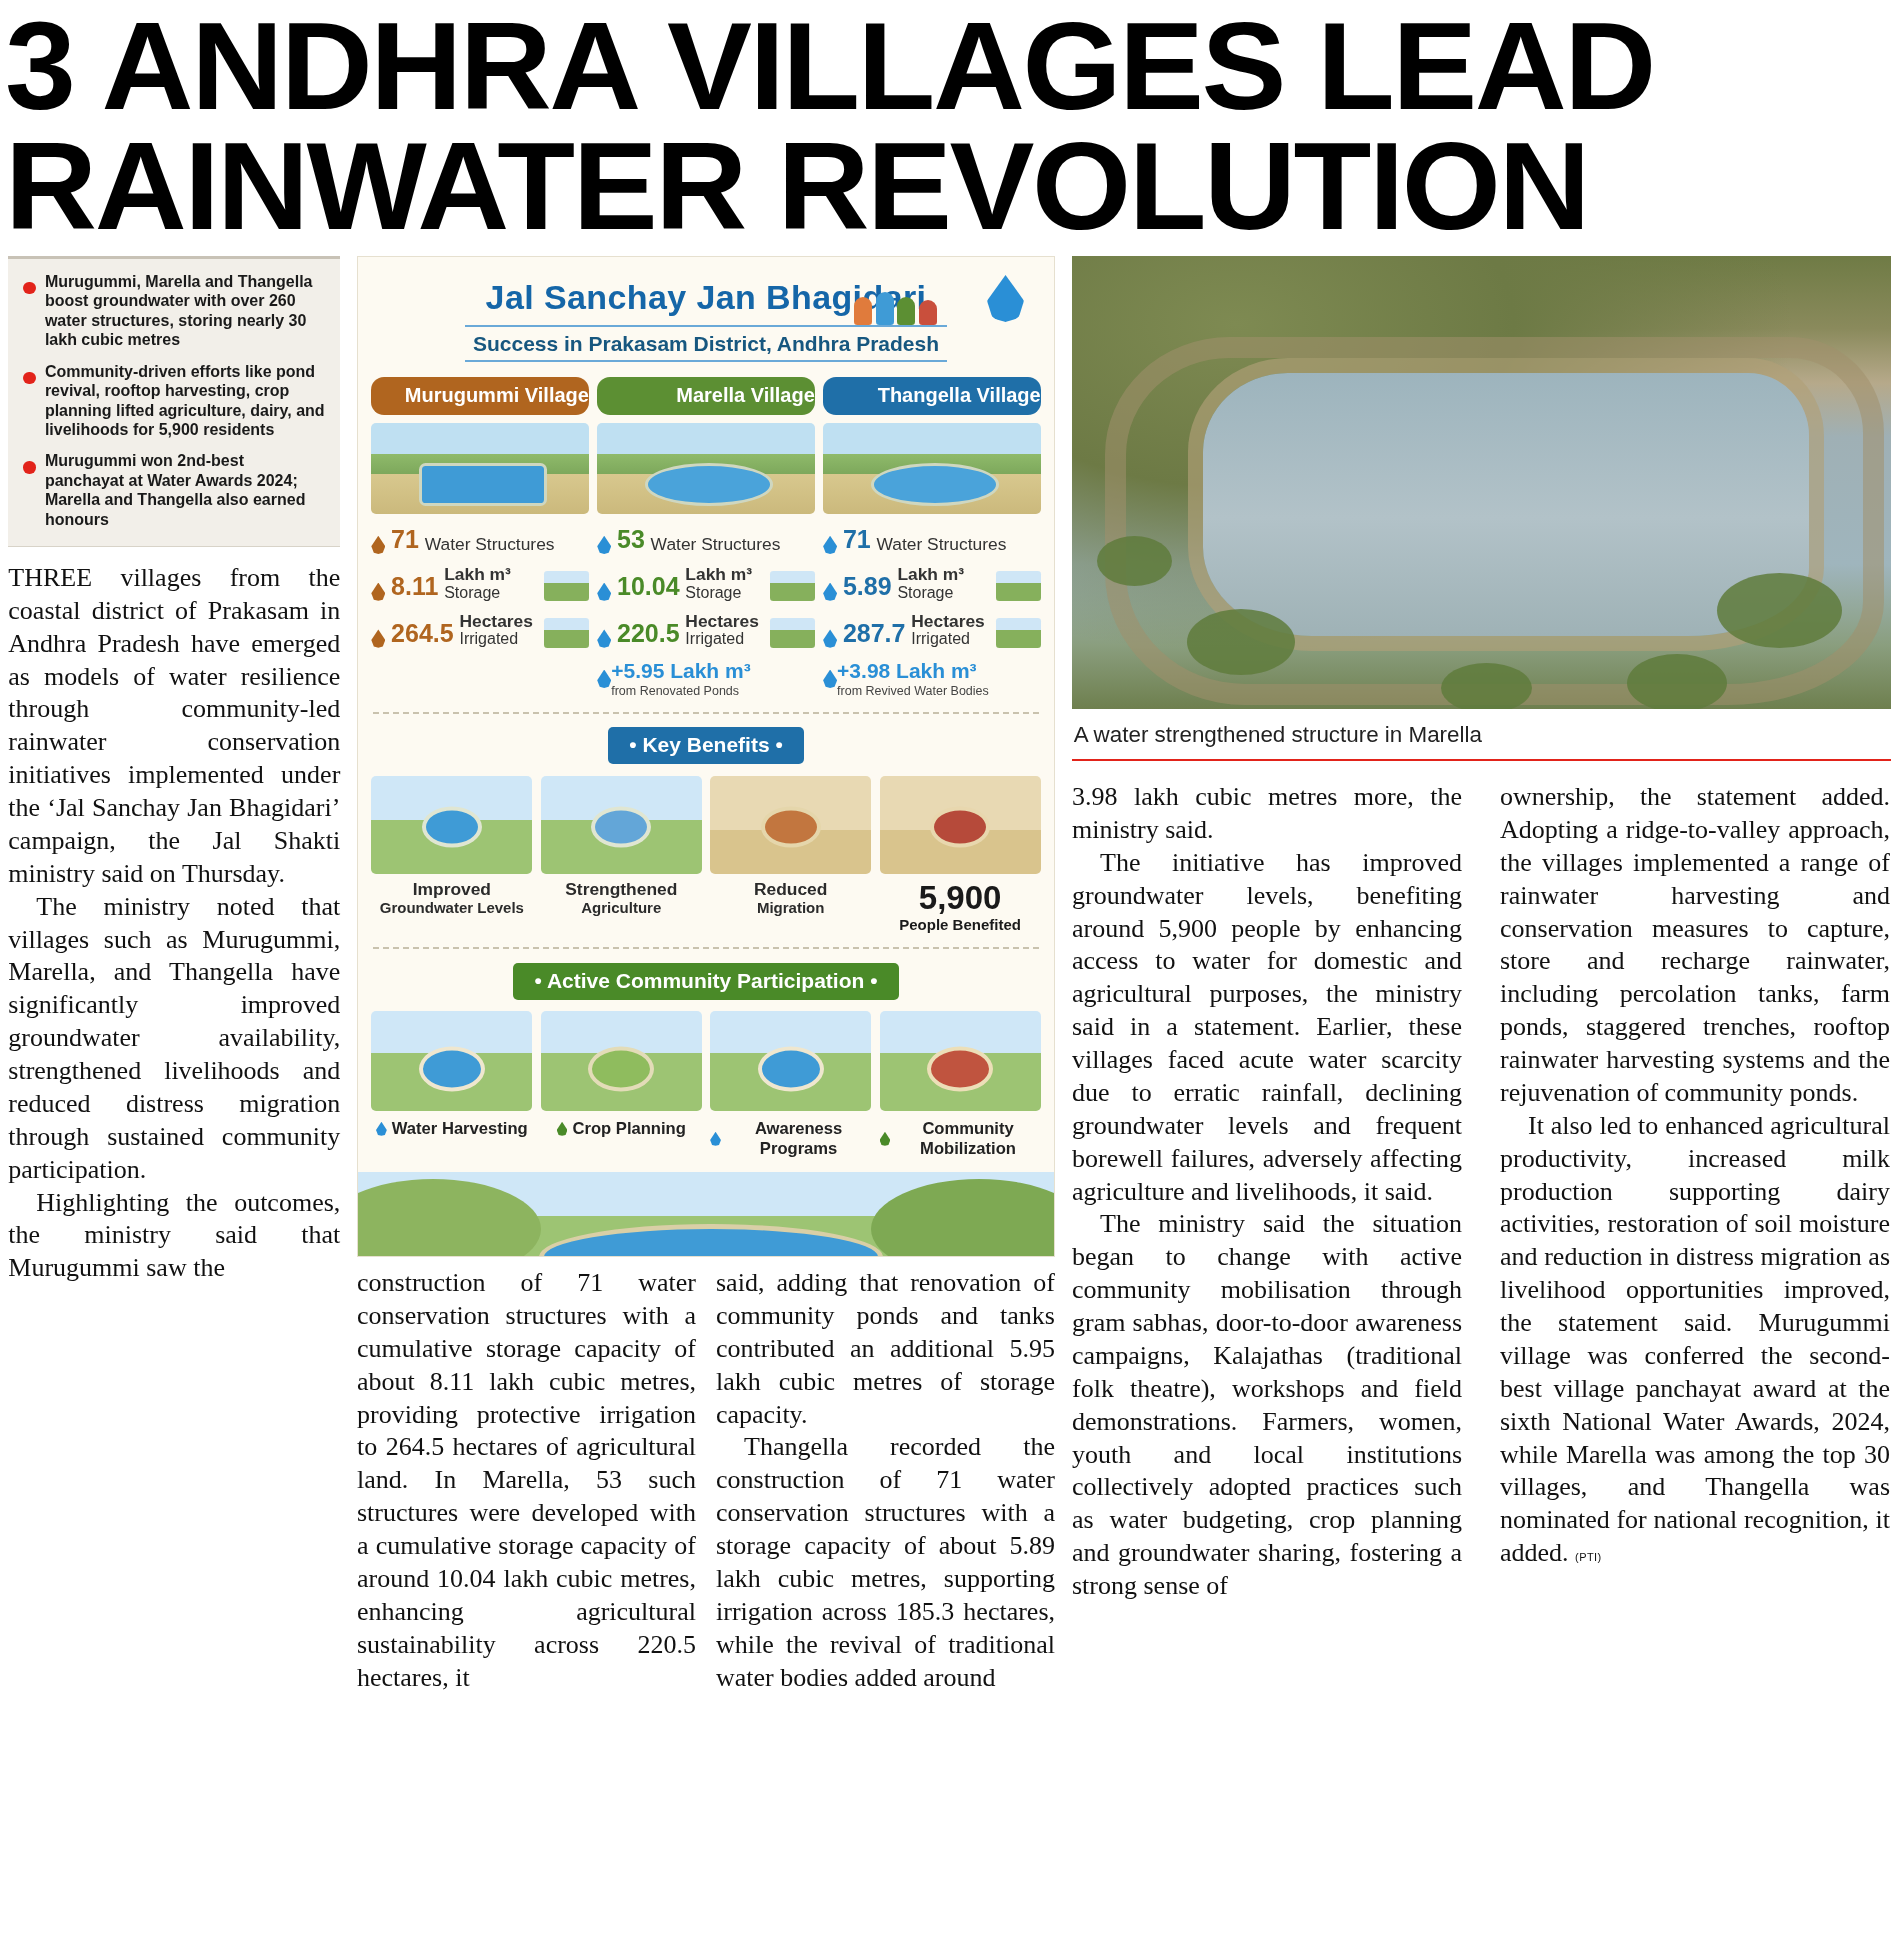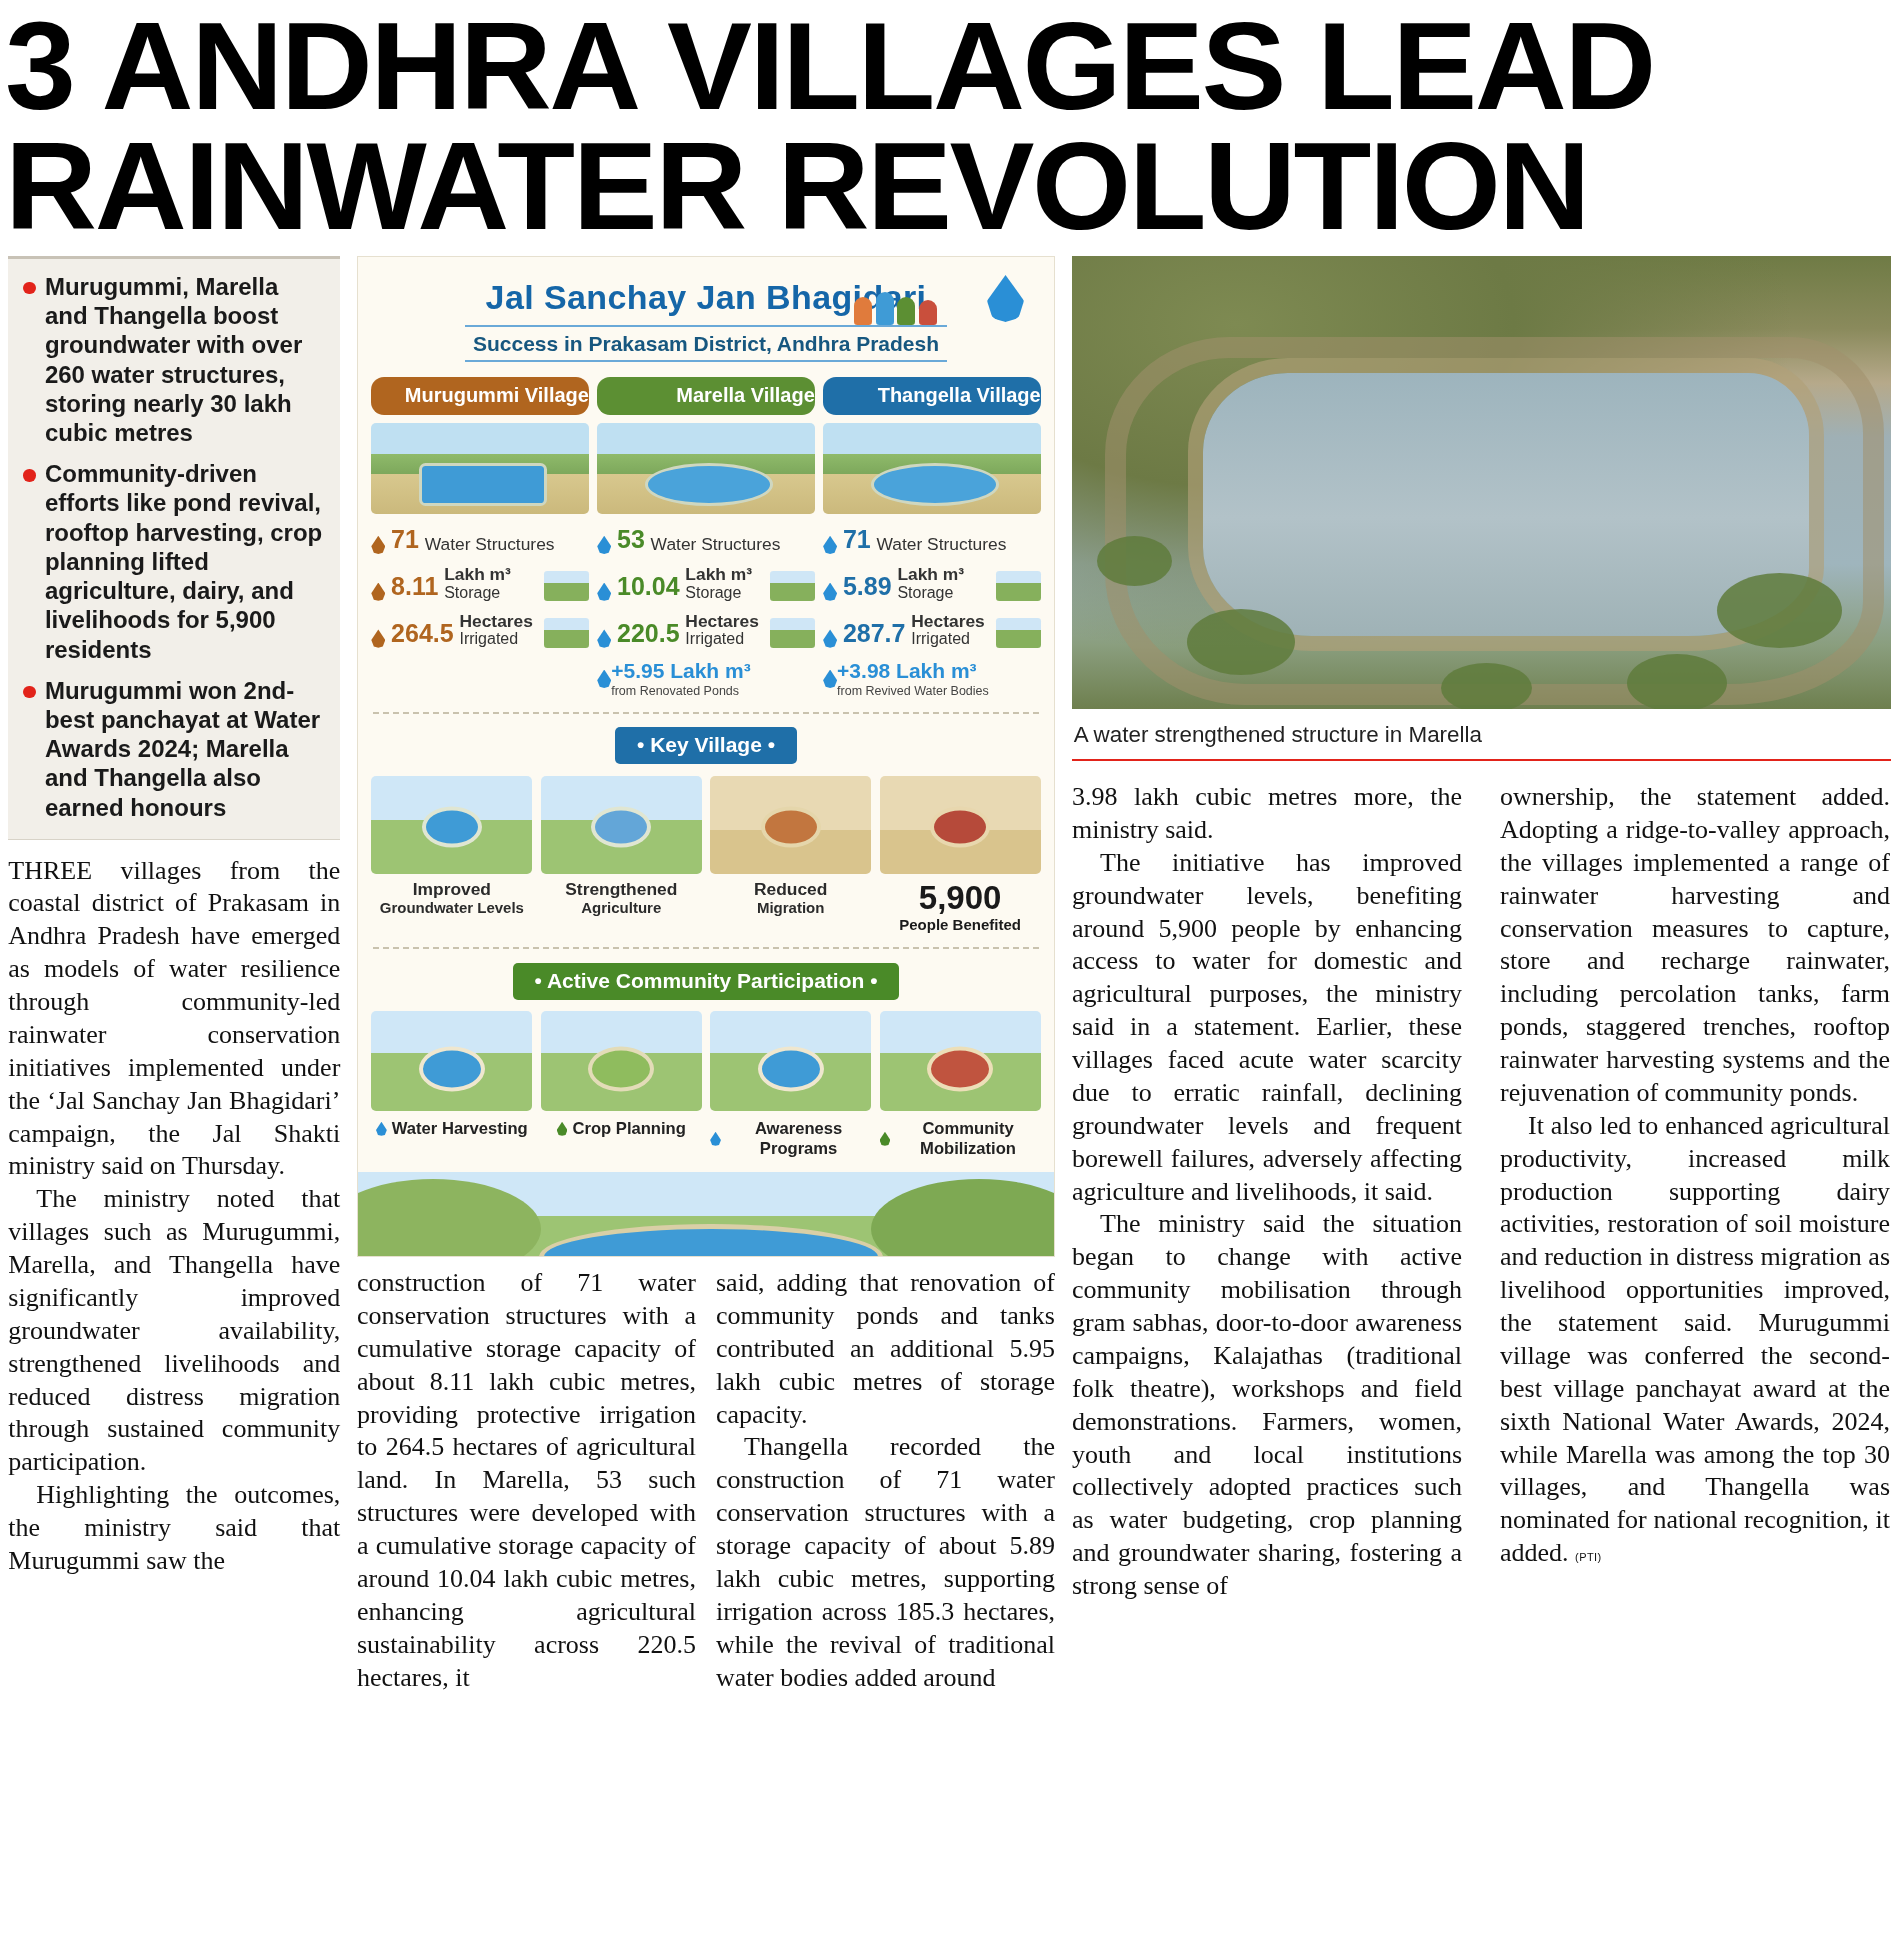--- a/index.html
+++ b/index.html
@@ -69,21 +69,21 @@
     list-style: none;
     margin: 0;
     padding: 0;
   }
   .bullet-list li {
     position: relative;
     padding-left: 25px;
     margin-bottom: 11.6px;
     font-family: "Liberation Sans", sans-serif;
     font-weight: bold;
-    font-size: 24px;
+    font-size: 16px;
     line-height: 1.22;
     color: #1a1a1a;
   }
   .bullet-list li:last-child { margin-bottom: 1.7px; }
   .bullet-list li::before {
     content: "";
     position: absolute;
     left: 3.3px;
     top: 10px;
     width: 12.5px;
@@ -629,21 +629,21 @@
                 <span class="plus-num">+3.98 Lakh m³</span><br>
                 <span class="plus-sub">from Revived Water Bodies</span>
               </span>
             </div>
           </div>
 
         </div>
 
         <div class="divider-dash"></div>
         <div class="band">
-          <span>• Key Village •</span>
+          <span>• Key Benefits •</span>
         </div>
 
         <div class="benefits">
           <div class="benefit">
             <div class="b-img">
                 <div class="circle"></div>
               </div>
             <div class="b-cap">
               <span>Improved</span>
               <small>Groundwater Levels</small>

